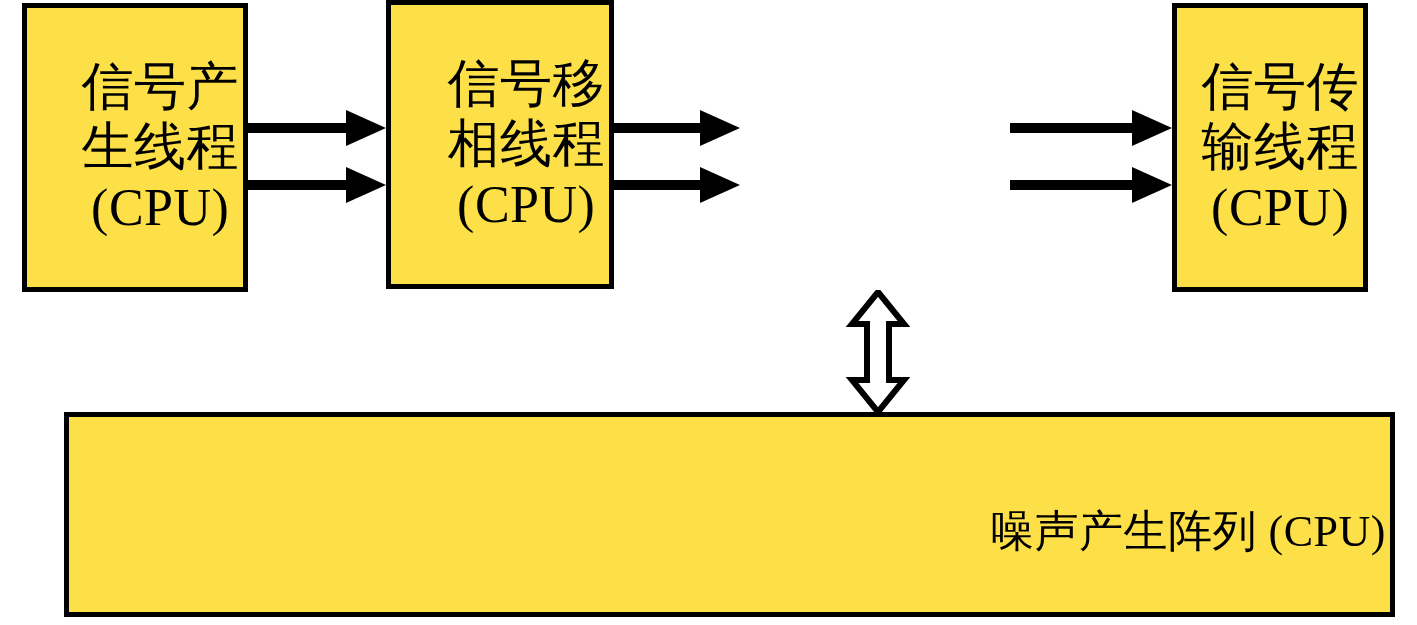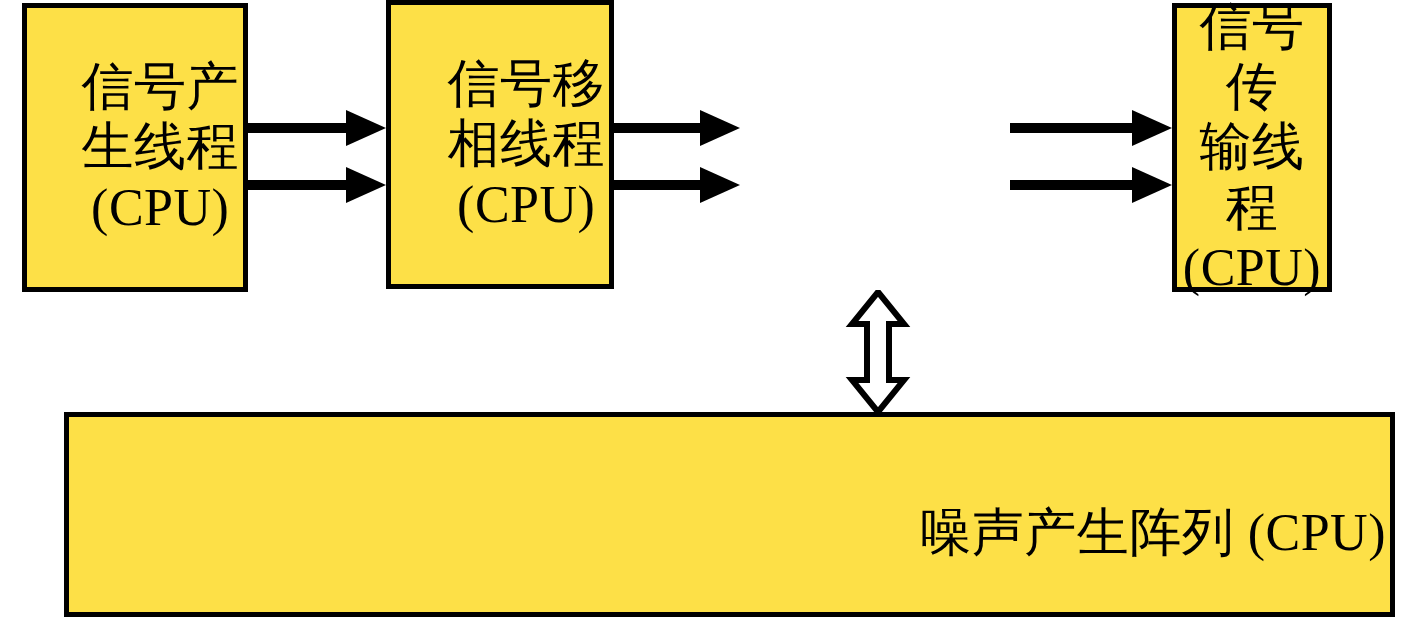--- a/index.html
+++ b/index.html
@@ -31,28 +31,28 @@
     display: block;
     line-height: 1.16;
     letter-spacing: 0.5px;
     padding: 0 4px;
     white-space: pre-line;
   }
   
   #box-signal-gen   { left: 22px;   top: 3px;  width: 226px; height: 289px; }
   #box-phase-shift  { left: 386px;  top: 0;  width: 228px; height: 289px; }
   #box-synth        { left: 740px;  top: 3px;  width: 270px; height: 289px; }
-  #box-transmit     { left: 1172px; top: 3px;  width: 160px; height: 289px; }
+  #box-transmit     { left: 1172px; top: 3px;  width: 196px; height: 289px; }
   #box-noise-array  { left: 64px;   top: 412px; width: 1331px; height: 205px; }
 
   #box-signal-gen  .box-label,
   #box-phase-shift .box-label,
   #box-transmit    .box-label { font-size: 52px; }
   #box-synth       .box-label { font-size: 52px; }
-  #box-noise-array .box-label { font-size: 52px; line-height: 1.1; margin-top: 36px; }
+  #box-noise-array .box-label { font-size: 44px; line-height: 1.1; margin-top: 36px; }
 
   
   .arrow-pair { position: absolute; }
   .arrow-right { position: absolute; height: 36px; }
   .arrow-right .shaft {
     position: absolute;
     left: 0;
     top: 13px;
     height: 10px;
     background: #000000;

